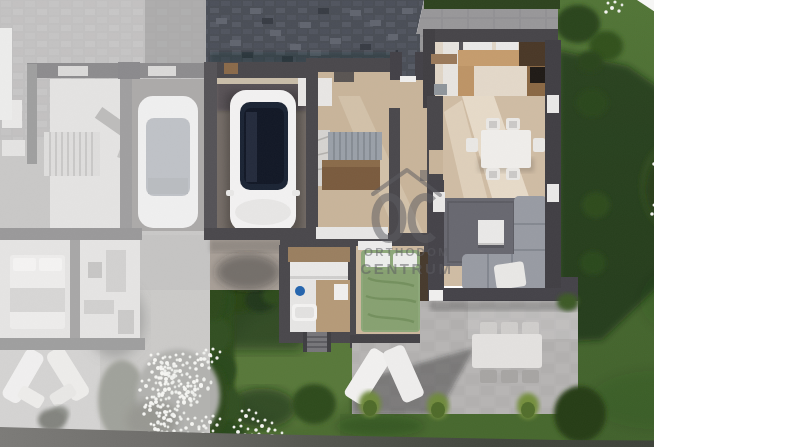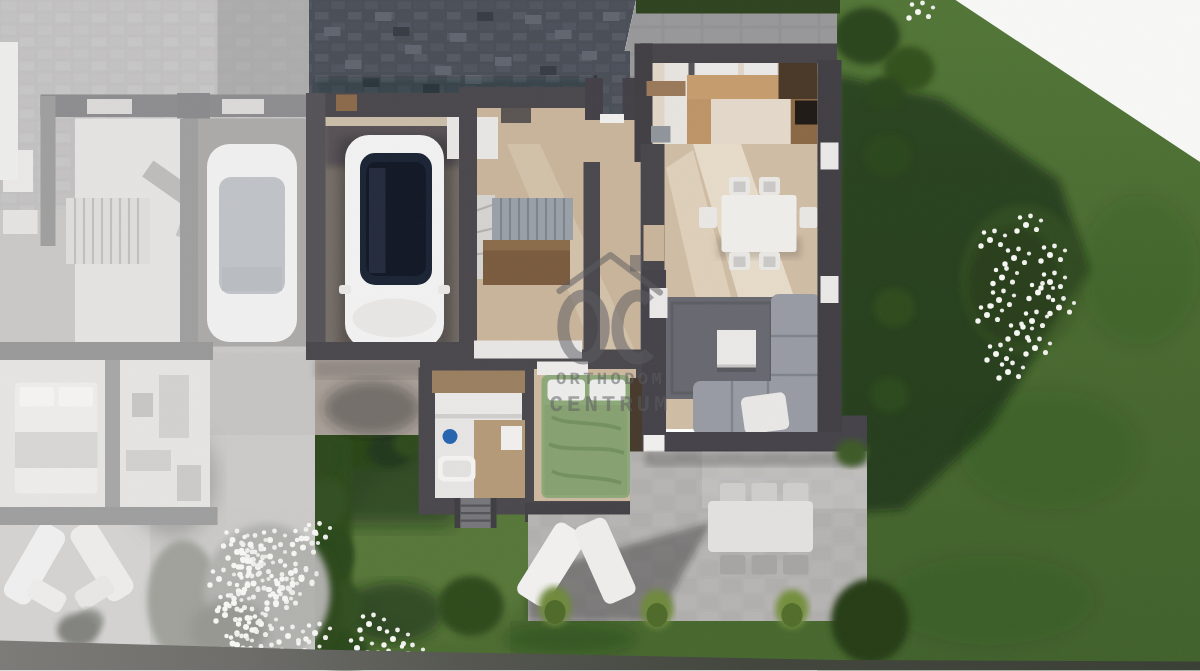--- a/index.html
+++ b/index.html
@@ -1,15 +1,15 @@
 <!DOCTYPE html>
 <html><head><meta charset="utf-8">
 <style>
 html,body{margin:0;padding:0;background:#fff}
-#stage{position:relative;width:800px;height:447px;overflow:hidden;font-family:Liberation Mono, monospace}
+#stage{position:relative;width:654px;height:447px;overflow:hidden;font-family:Liberation Sans, sans-serif}
 </style></head>
 <body>
 <div id="stage">
 <svg width="800" height="447" viewBox="0 0 800 447" xmlns="http://www.w3.org/2000/svg">
 <defs>
 <linearGradient id="lawnG" x1="0" y1="0" x2="0" y2="1">
  <stop offset="0" stop-color="#527537"></stop>
           <stop offset="0.5" stop-color="#48692f"></stop>
           <stop offset="1" stop-color="#41612c"></stop>
 </linearGradient>

